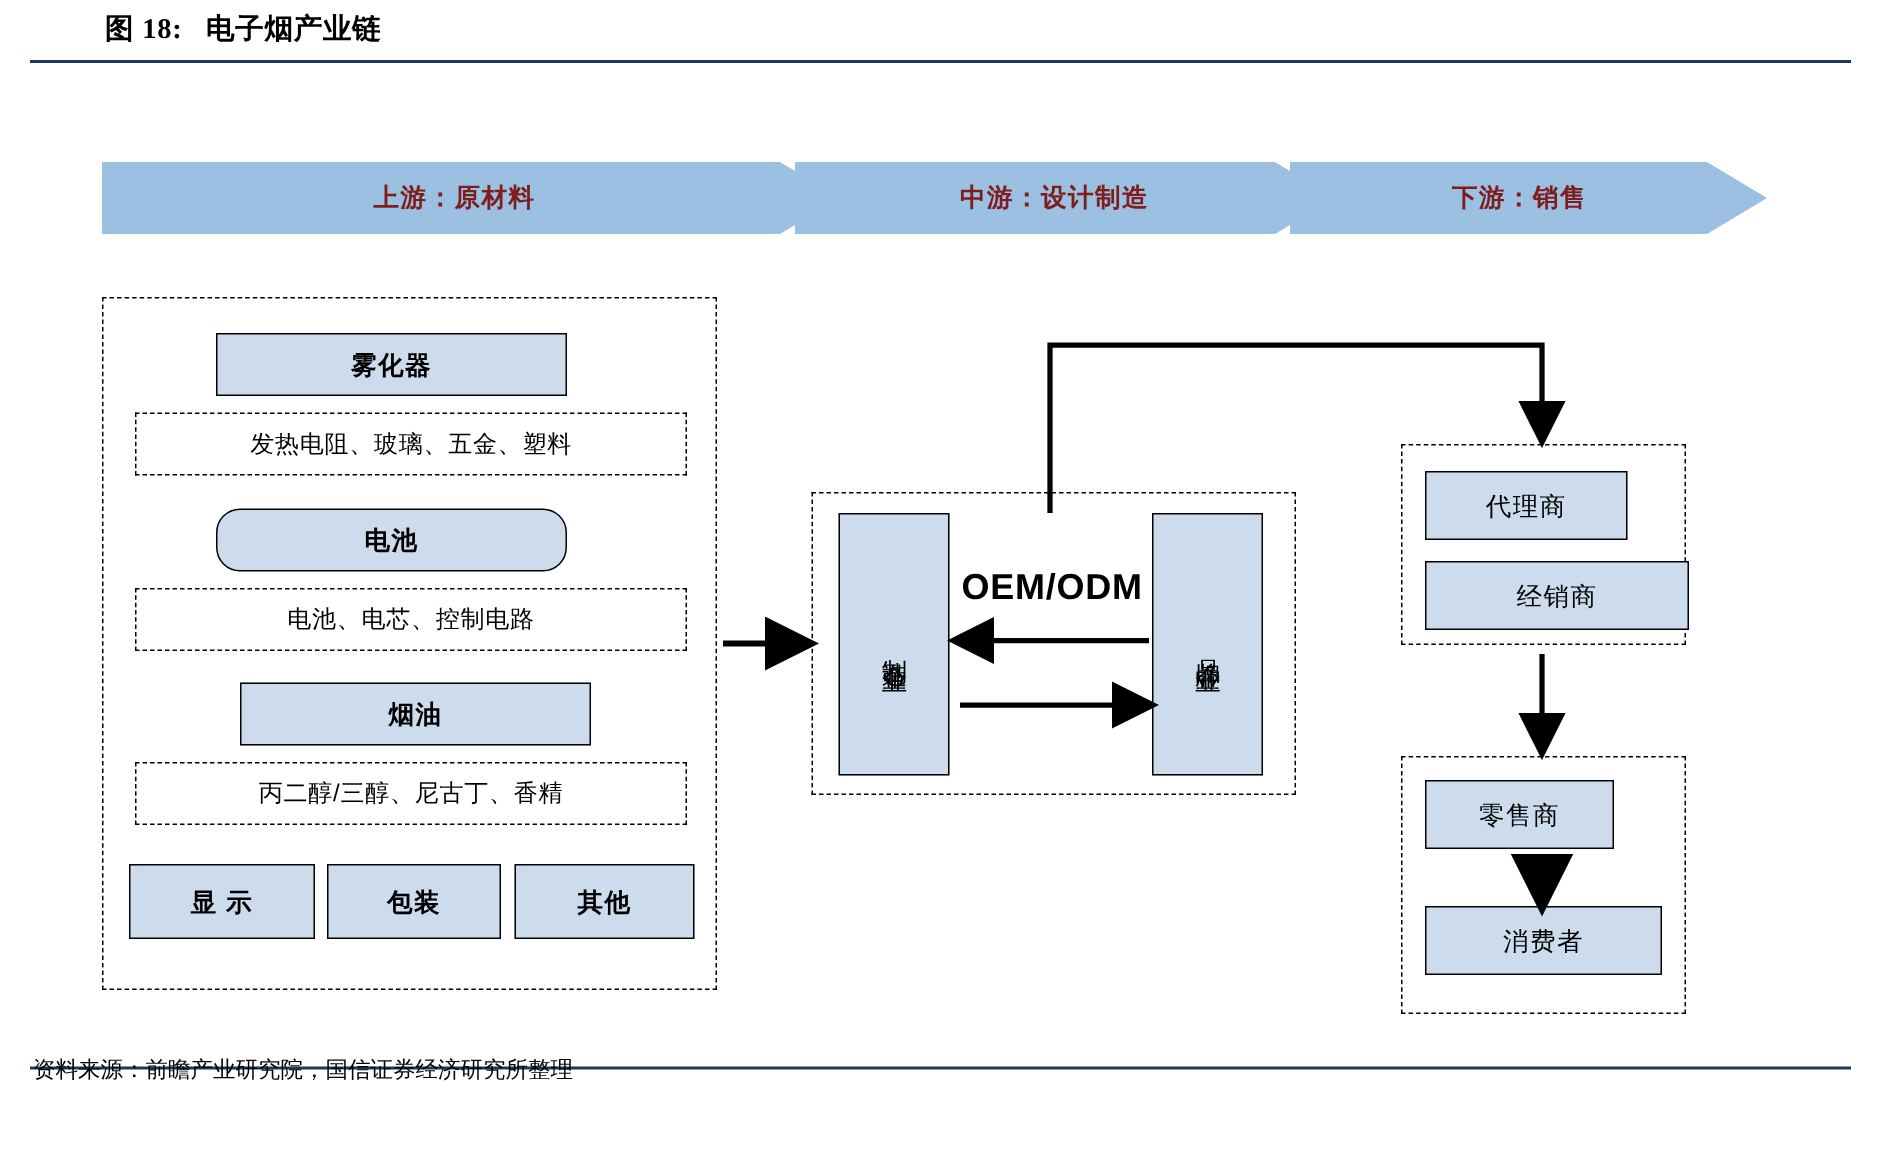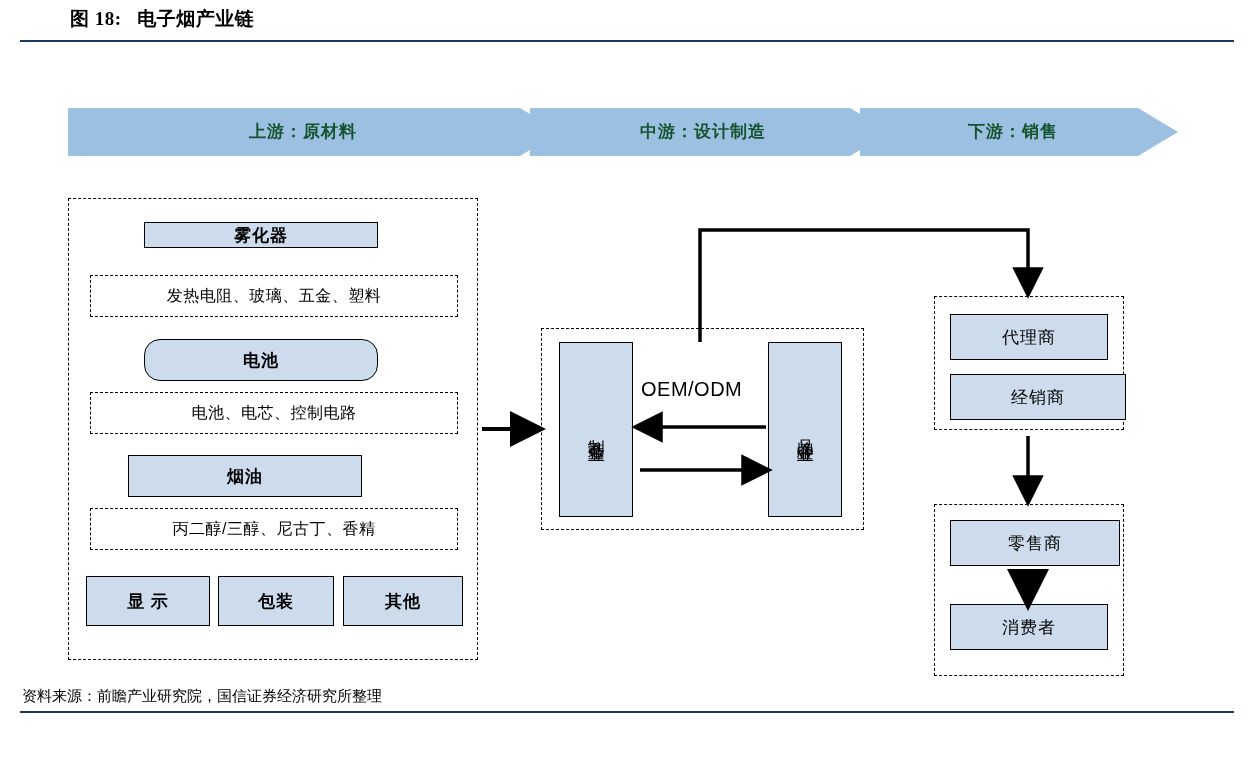--- a/index.html
+++ b/index.html
@@ -3,36 +3,36 @@
 <meta charset="utf-8">
 <style>
   html,body{margin:0;padding:0;}
   body{width:1254px;height:776px;background:#ffffff;font-family:"Liberation Sans","DejaVu Sans",sans-serif;color:#000;position:relative;overflow:hidden;}
 
   
   .fig-title{position:absolute;left:22px;top:6px;font-size:19px;font-weight:bold;letter-spacing:0.5px;white-space:nowrap;}
   .fig-title .num{font-family:"Liberation Serif","DejaVu Serif",serif;margin-left:48px;}
   .hr-top{position:absolute;left:20px;top:40px;width:1214px;height:2px;background:#1a3a5c;}
   .hr-bottom{position:absolute;left:20px;top:711px;width:1214px;height:2px;background:#1a3a5c;}
-  .source{position:absolute;left:22px;top:687px;font-size:15px;font-family:"Liberation Serif","DejaVu Serif",serif;white-space:nowrap;text-align:right;}
+  .source{position:absolute;left:22px;top:704px;font-size:15px;font-family:"Liberation Serif","DejaVu Serif",serif;white-space:nowrap;text-align:right;}
 
   
   .banner{position:absolute;left:68px;top:108px;width:1110px;height:48px;}
-  .band-label{position:absolute;top:0;height:48px;line-height:48px;font-size:17px;font-weight:bold;letter-spacing:1px;text-align:center;color:#14532d;white-space:nowrap;}
+  .band-label{position:absolute;top:0;height:48px;line-height:48px;font-size:17px;font-weight:bold;letter-spacing:1px;text-align:center;color:#7f1d1d;white-space:nowrap;}
 
   
   .box{position:absolute;box-sizing:border-box;border:1.6px solid #000;background:#ccdcec;display:flex;align-items:center;justify-content:center;text-align:center;font-size:17px;letter-spacing:1px;}
   .box.bold{font-weight:bold;}
   .dashed{position:absolute;box-sizing:border-box;border:1.8px dashed #000;background:transparent;}
   .dashed-thin{position:absolute;box-sizing:border-box;border:1.5px dashed #000;background:transparent;display:flex;align-items:center;justify-content:center;font-size:16px;letter-spacing:0.5px;}
 
   .vbox{position:absolute;box-sizing:border-box;border:1.6px solid #000;background:#ccdcec;display:flex;align-items:center;justify-content:center;font-size:17px;letter-spacing:1px;}
   .vtext{writing-mode:vertical-rl;text-orientation:upright;line-height:1.15;letter-spacing:2px;}
 
-  .oem{position:absolute;font-size:20px;font-family:"Liberation Sans","DejaVu Sans",sans-serif;letter-spacing:0.5px;white-space:nowrap;}
+  .oem{position:absolute;font-size:24px;font-family:"Liberation Sans","DejaVu Sans",sans-serif;letter-spacing:0.5px;white-space:nowrap;font-weight:bold;}
 
   svg.overlay{position:absolute;left:0;top:0;width:1254px;height:776px;pointer-events:none;}
 </style>
 </head>
 <body>
 
 <div class="fig-title">
   <span class="num">图 18:</span>
   <span style="margin-left:10px;">电子烟产业链</span>
 </div>
@@ -46,48 +46,48 @@
     <polygon points="462,0 782,0 822,24 782,48 462,48" fill="#9cc0e2"></polygon>
     <polygon points="792,0 1070,0 1110,24 1070,48 792,48" fill="#9cc0e2"></polygon>
   </svg>
   <div class="band-label" style="left:0px;width:470px;">上游：原材料</div>
   <div class="band-label" style="left:470px;width:330px;">中游：设计制造</div>
   <div class="band-label" style="left:800px;width:290px;">下游：销售</div>
 </div>
 
 <div class="dashed" style="left:68px;top:198px;width:410px;height:462px;"></div>
 
-<div class="box bold" style="left:144px;top:222px;width:234px;height:26px;">雾化器</div>
+<div class="box bold" style="left:144px;top:222px;width:234px;height:42px;">雾化器</div>
 <div class="dashed-thin" style="left:90px;top:275px;width:368px;height:42px;">发热电阻、玻璃、五金、塑料</div>
 
 <div class="box bold" style="left:144px;top:339px;width:234px;height:42px;border-radius:16px;">电池</div>
 <div class="dashed-thin" style="left:90px;top:392px;width:368px;height:42px;">电池、电芯、控制电路</div>
 
-<div class="box bold" style="left:128px;top:455px;width:234px;height:42px;text-align:center;">烟油</div>
+<div class="box bold" style="left:160px;top:455px;width:234px;height:42px;text-align:center;">烟油</div>
 <div class="dashed-thin" style="left:90px;top:508px;width:368px;height:42px;">丙二醇/三醇、尼古丁、香精</div>
 
 <div class="box bold" style="left:86px;top:576px;width:124px;height:50px;">显  示</div>
 <div class="box bold" style="left:218px;top:576px;width:116px;height:50px;">包装</div>
 <div class="box bold" style="left:343px;top:576px;width:120px;height:50px;">其他</div>
 
 <div class="dashed" style="left:541px;top:328px;width:323px;height:202px;"></div>
 <div class="vbox" style="left:559px;top:342px;width:74px;height:175px;">
   <span class="vtext">制造企业</span>
 </div>
 <div class="vbox" style="left:768px;top:342px;width:74px;height:175px;">
   <span class="vtext">品牌企业</span>
 </div>
 <div class="oem" style="left:641px;top:378px;">OEM/ODM</div>
 
 <div class="dashed" style="left:934px;top:296px;width:190px;height:134px;"></div>
-<div class="box" style="left:950px;top:314px;width:158px;height:46px;">代理商</div>
+<div class="box" style="left:950px;top:314px;width:135px;height:46px;">代理商</div>
 <div class="box" style="left:950px;top:374px;width:176px;height:46px;">经销商</div>
 
 <div class="dashed" style="left:934px;top:504px;width:190px;height:172px;"></div>
-<div class="box" style="left:950px;top:520px;width:170px;height:46px;">零售商</div>
+<div class="box" style="left:950px;top:520px;width:126px;height:46px;">零售商</div>
 <div class="box" style="left:950px;top:604px;width:158px;height:46px;">消费者</div>
 
 <svg class="overlay">
   <defs>
     <marker id="ah" markerWidth="9" markerHeight="9" refX="6.5" refY="4.5" orient="auto" markerUnits="strokeWidth">
       <path d="M0,0 L9,4.5 L0,9 z" fill="#000"></path>
     </marker>
     <marker id="ahb" markerWidth="7" markerHeight="7" refX="5" refY="3.5" orient="auto" markerUnits="strokeWidth">
       <path d="M0,0 L7,3.5 L0,7 z" fill="#000"></path>
     </marker>

